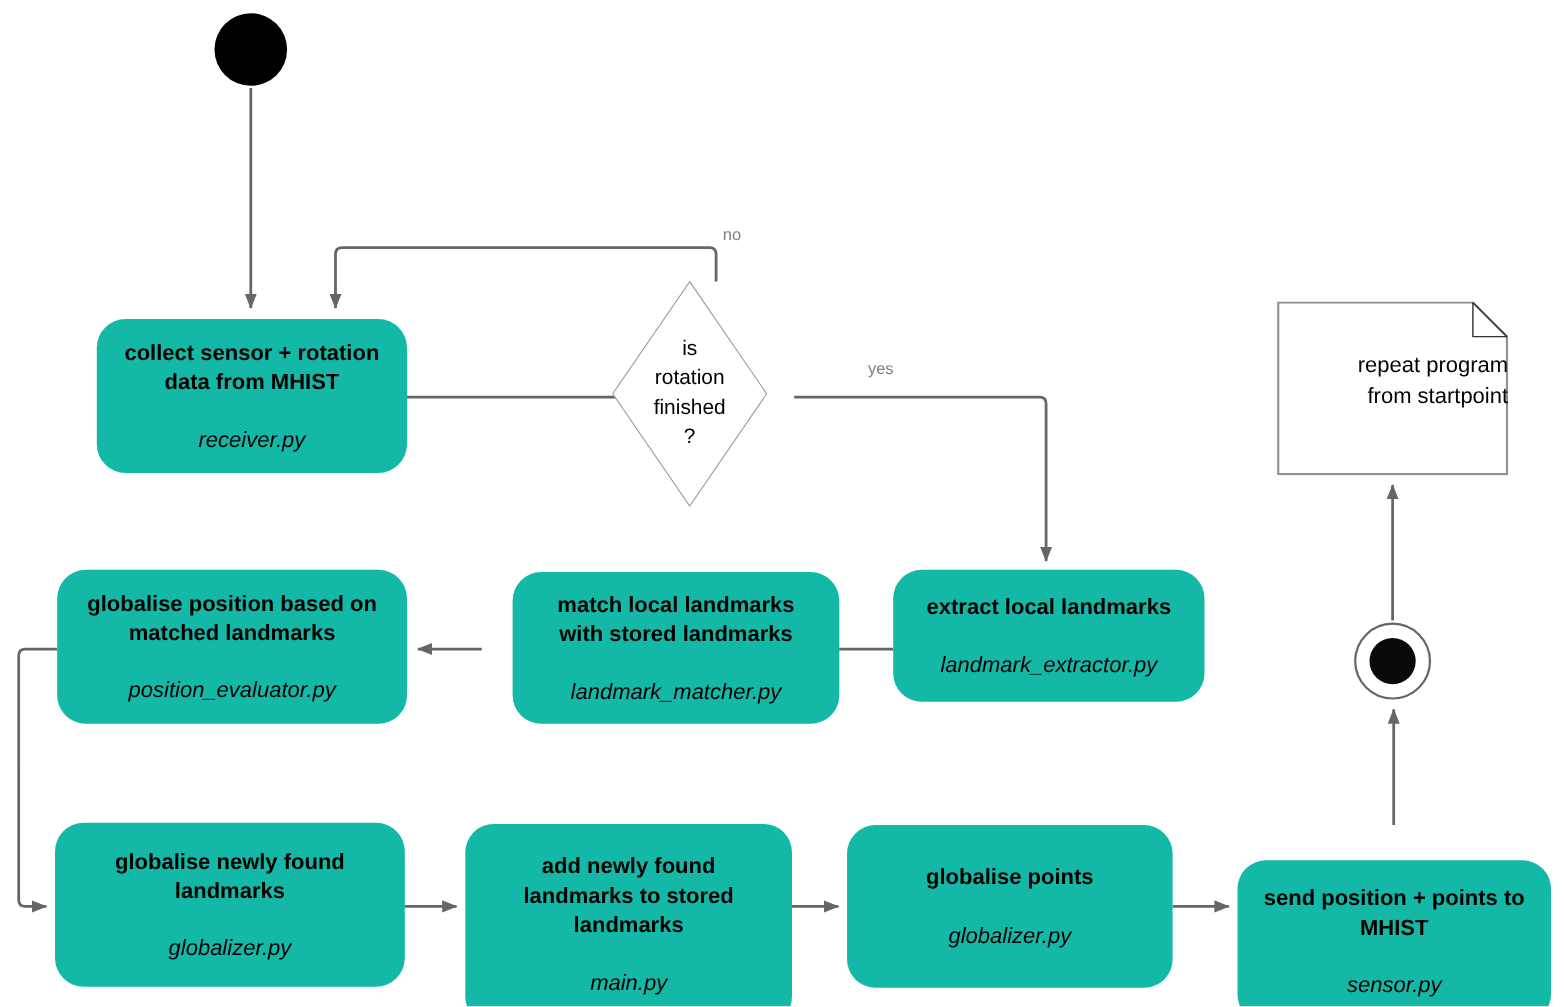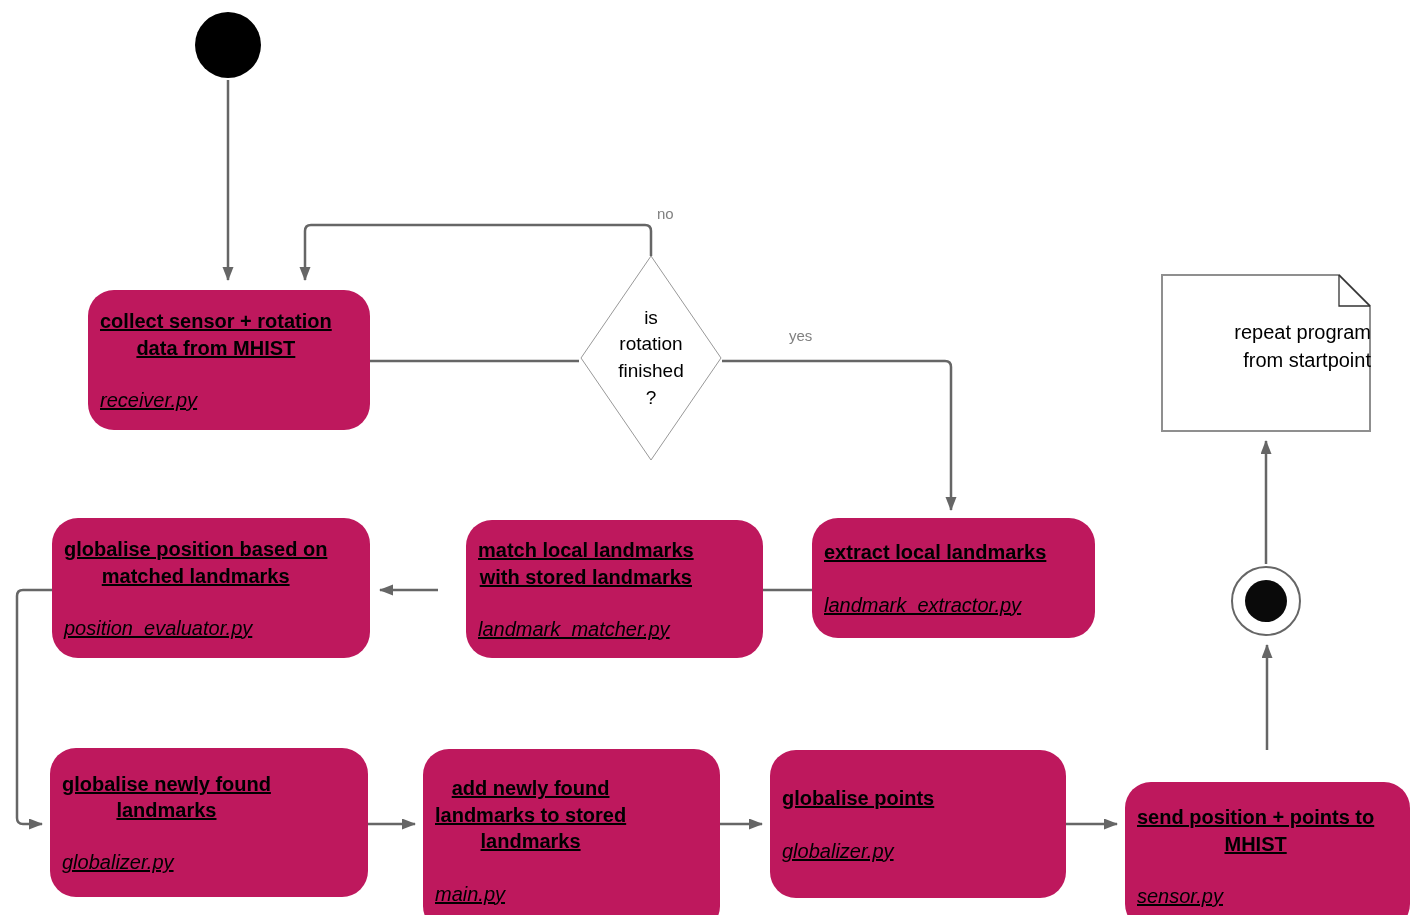--- a/index.html
+++ b/index.html
@@ -12,30 +12,29 @@
     overflow: hidden;
   }
   .edges {
     position: absolute;
     left: 0; top: 0;
     width: 1422px; height: 915px;
     pointer-events: none;
   }
   .node-box {
     position: absolute;
-    background: #be185d;
+    background: #14b8a6;
     border-radius: 26px;
     display: flex;
     flex-direction: column;
-    align-items: flex-start;
+    align-items: center;
     justify-content: center;
     text-align: center;
     box-sizing: border-box;
     padding: 8px 12px;
-    text-decoration: underline;
   }
   .box-title {
     font-weight: bold;
     font-size: 20px;
     line-height: 1.32;
     color: #000000;
     white-space: pre-line;
   }
   .box-file {
     font-style: italic;
@@ -45,21 +44,21 @@
   }
   .start-node {
     position: absolute;
     left: 195px; top: 12px;
     width: 66px; height: 66px;
     background: #000000;
     border-radius: 50%;
   }
   .decision {
     position: absolute;
-    left: 580px; top: 255px;
+    left: 556px; top: 255px;
     width: 142px; height: 206px;
   }
   .decision svg { position: absolute; left: 0; top: 0; }
   .decision-text {
     position: absolute;
     left: 0; top: 0;
     width: 100%; height: 100%;
     display: flex;
     align-items: center;
     justify-content: center;

